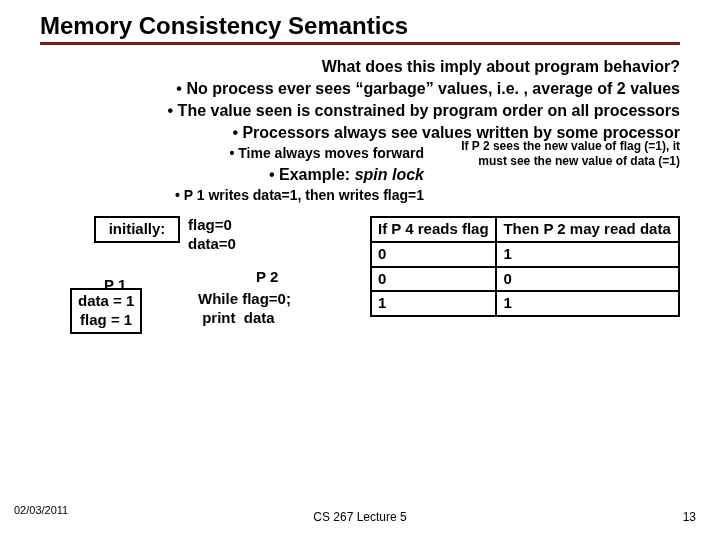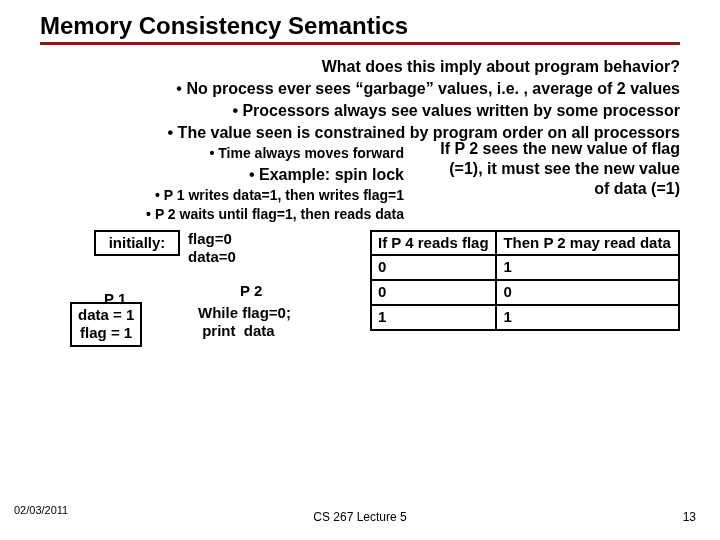--- a/index.html
+++ b/index.html
@@ -29,32 +29,32 @@
   .content {
     font-size: 16px;
     font-weight: bold;
     line-height: 1.25;
   }
   .lead { margin: 0 0 2px 0; }
   .b1 { margin: 0 0 2px 0; padding-left: 14px; }
   .bullet::before { content: "• "; margin-left: -14px; }
   .sub { font-size: 14px; padding-left: 36px; margin: 0 0 2px 0; }
   .sub::before { content: "• "; margin-left: -14px; }
-  .italic { }
+  .italic { font-style: italic; }
   .row1 { display: flex; text-align: right; }
   .col-left { flex: 1; }
   .side-note {
     width: 250px;
-    font-size: 16px;
+    font-size: 12px;
     padding-left: 6px;
     margin-top: -6px;
-    margin-left: 20px;
   }
   .lower {
     display: flex;
+    margin-top: 6px;
   }
   .diagram {
     width: 330px;
     position: relative;
     font-size: 15px;
     font-weight: bold;
   }
   .box {
     border: 2px solid #000;
     padding: 2px 6px;
@@ -109,43 +109,42 @@
 <body>
 
 <div class="slide">
   <div class="title">Memory Consistency Semantics</div>
 
   <div class="content">
     <div class="row1">
       <div class="col-left">
         <p class="lead">What does this imply about program behavior?</p>
         <p class="b1 bullet">No process ever sees “garbage” values, i.e. , average of 2 values</p>
+        <p class="b1 bullet">The value seen is constrained by program order on all processors</p>
         <p class="b1 bullet">Processors always see values written by some processor</p>
-        <p class="b1 bullet">The value seen is constrained by program order on all processors</p>
         <div style="display:flex;">
           <div style="flex:1;">
             <p class="sub">Time always moves forward</p>
             <p class="b1 bullet">
               <span>Example: </span><span class="italic">spin lock</span>
             </p>
             <p class="sub">P 1 writes data=1, then writes flag=1</p>
-            <p class="sub">P 2 waits until flag=1, then reads data</p>
           </div>
           <div class="side-note">If P 2 sees the new value of flag (=1), it must see the new value of data (=1)</div>
         </div>
       </div>
     </div>
 
     <div class="lower">
       <div class="diagram">
         <div class="box" style="left:54px; top:4px; width:70px;">initially:</div>
         <div class="plain" style="left:148px; top:4px; white-space:pre;">flag=0
 data=0</div>
         <div class="plain" style="left:64px; top:64px;">P 1</div>
-        <div class="plain" style="left:200px; top:56px;">P 2</div>
+        <div class="plain" style="left:216px; top:56px;">P 2</div>
         <div class="box" style="left:30px; top:76px; white-space:pre;">data = 1
 flag = 1</div>
         <div class="plain" style="left:158px; top:78px; white-space:pre;">While flag=0;
  print  data</div>
       </div>
 
       <div class="tbl-wrap">
         <table>
           <tbody>
               <tr>

